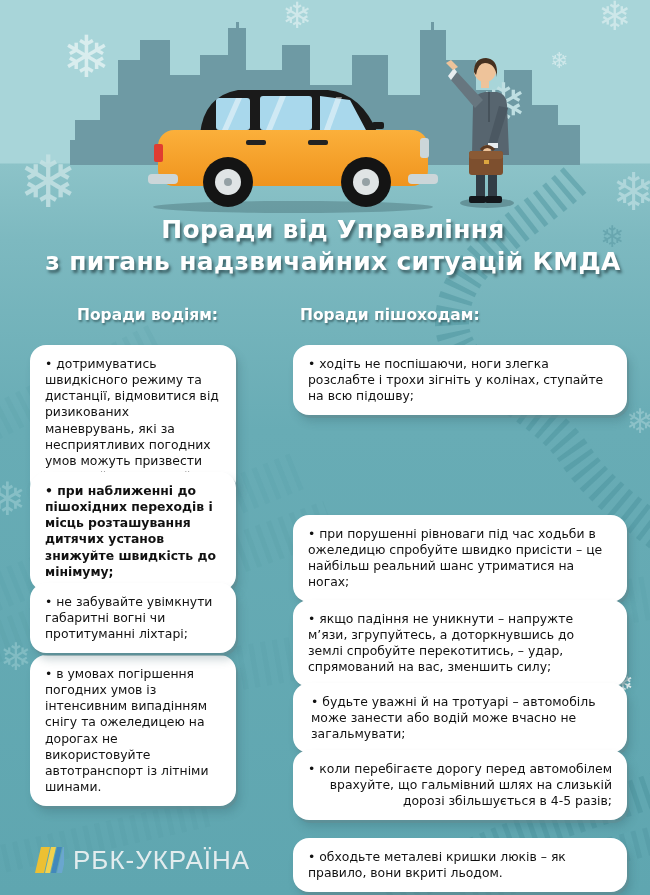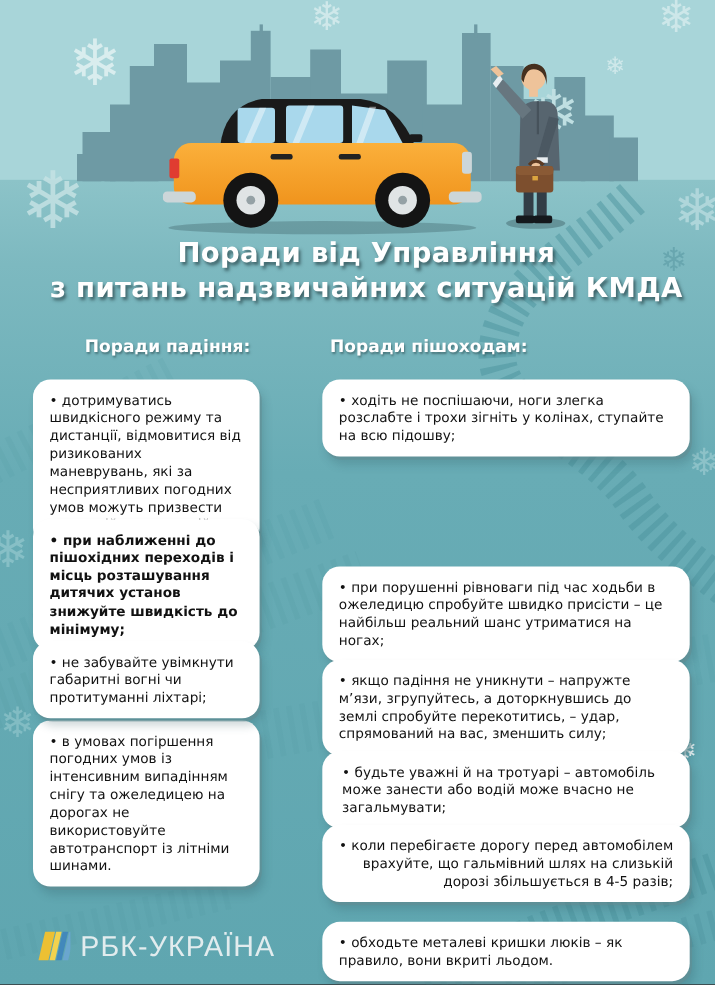--- a/index.html
+++ b/index.html
@@ -158,21 +158,21 @@
     <rect x="36" y="28" width="8" height="10" fill="#eec39a"></rect>
     <circle cx="40" cy="21" r="11" fill="#eec39a"></circle>
     <path d="M29,22 Q29,8 41,8 Q52,9 52,22 L52,27 Q50,13 40,13 Q33,13 31,25 Z" fill="#45301f"></path>
   </svg>
 
   <div class="title">
     <div>Поради від Управління</div>
     <div>з питань надзвичайних ситуацій КМДА</div>
   </div>
 
-  <div class="col-header hdr-drivers">Поради падіння:</div>
+  <div class="col-header hdr-drivers">Поради водіям:</div>
   <div class="col-header hdr-pedestrians">Поради пішоходам:</div>
 
   <div class="tip col-l" style="top:345px;min-height:100px;">• дотримуватись швидкісного режиму та дистанції, відмовитися від ризикованих маневрувань, які за несприятливих погодних умов можуть призвести до аварійних ситуацій;</div>
   <div class="tip col-l" style="top:472px;min-height:81px;font-weight:bold;">• при наближенні до пішохідних переходів і місць розташування дитячих установ знижуйте швидкість до мінімуму;</div>
   <div class="tip col-l" style="top:655px;min-height:90px;">• в умовах погіршення погодних умов із інтенсивним випадінням снігу та ожеледицею на дорогах не використовуйте автотранспорт із літніми шинами.</div>
   <div class="tip col-l" style="top:583px;min-height:50px;">• не забувайте увімкнути габаритні вогні чи протитуманні ліхтарі;</div>
 
   <div class="tip col-r" style="top:345px;min-height:55px;">• ходіть не поспішаючи, ноги злегка розслабте і трохи зігніть у колінах, ступайте на всю підошву;</div>
   <div class="tip col-r" style="top:515px;min-height:67px;">• при порушенні рівноваги під час ходьби в ожеледицю спробуйте швидко присісти – це найбільш реальний шанс утриматися на ногах;</div>
   <div class="tip col-r" style="top:600px;min-height:70px;">• якщо падіння не уникнути – напружте м’язи, згрупуйтесь, а доторкнувшись до землі спробуйте перекотитись, – удар, спрямований на вас, зменшить силу;</div>

